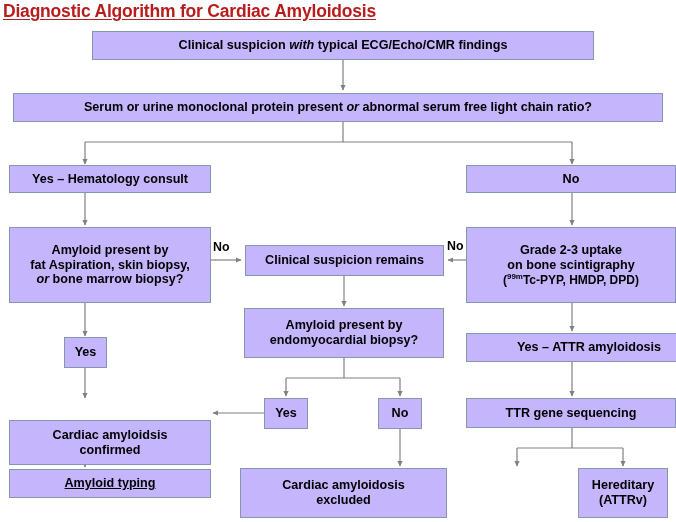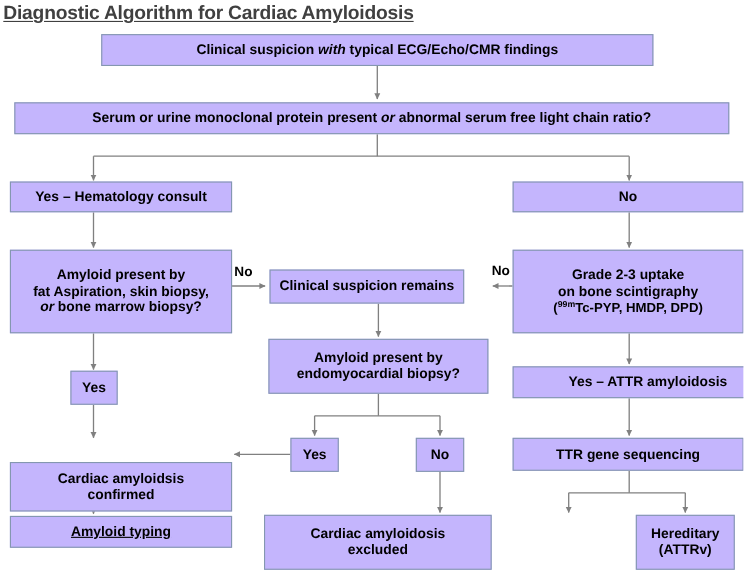--- a/index.html
+++ b/index.html
@@ -14,21 +14,21 @@
     background: #ffffff;
     overflow: hidden;
     font-family: "Liberation Sans", sans-serif;
   }
   .title {
     position: absolute;
     left: 3px;
     top: 1px;
     font-size: 17.5px;
     font-weight: bold;
-    color: #404040;
+    color: #b91c1c;
     text-decoration: underline;
     text-underline-offset: 2px;
     letter-spacing: -0.2px;
     white-space: nowrap;
   }
   .box {
     position: absolute;
     box-sizing: border-box;
     background: #c4b5fd;
     border: 1px solid #8497b0;
@@ -154,21 +154,21 @@
   </div>
 
   <div class="box f13" style="left:466px; top:227px; width:210px; height:76px;">
     <div class="inner">
       <div>Grade 2-3 uptake</div>
       <div>on bone scintigraphy</div>
       <div class="f115"><span>(</span><sup>99m</sup><span>Tc-PYP, HMDP, DPD)</span></div>
     </div>
   </div>
 
-  <div class="box f13" style="left:245px; top:245px; width:177px; height:31px;">
+  <div class="box f13" style="left:245px; top:245px; width:199px; height:31px;">
     <div class="inner">Clinical suspicion remains</div>
   </div>
 
   <div class="edge-label" style="left:213px; top:240px;">No</div>
   <div class="edge-label" style="left:447px; top:239px;">No</div>
 
   <div class="box f13" style="left:244px; top:308px; width:200px; height:50px;">
     <div class="inner">
       <div>Amyloid present by</div>
       <div>endomyocardial biopsy?</div>

